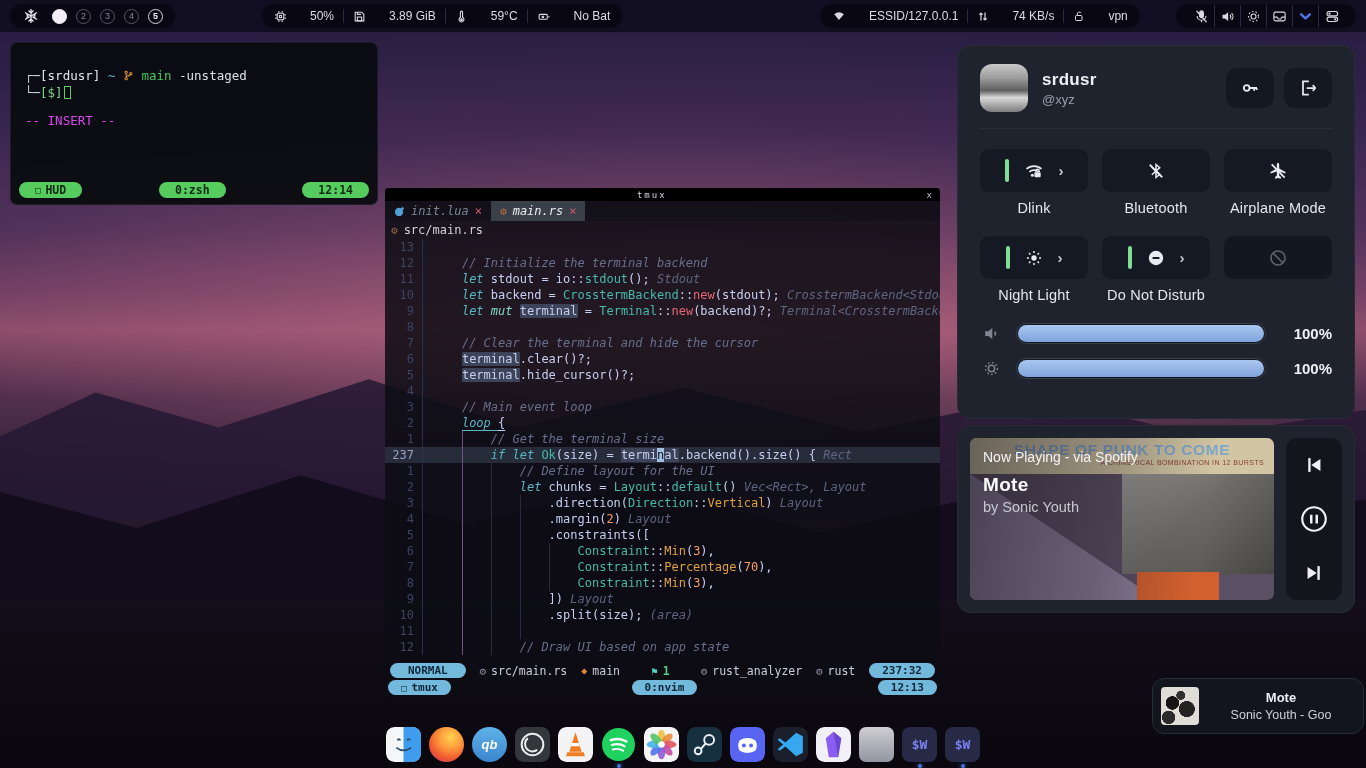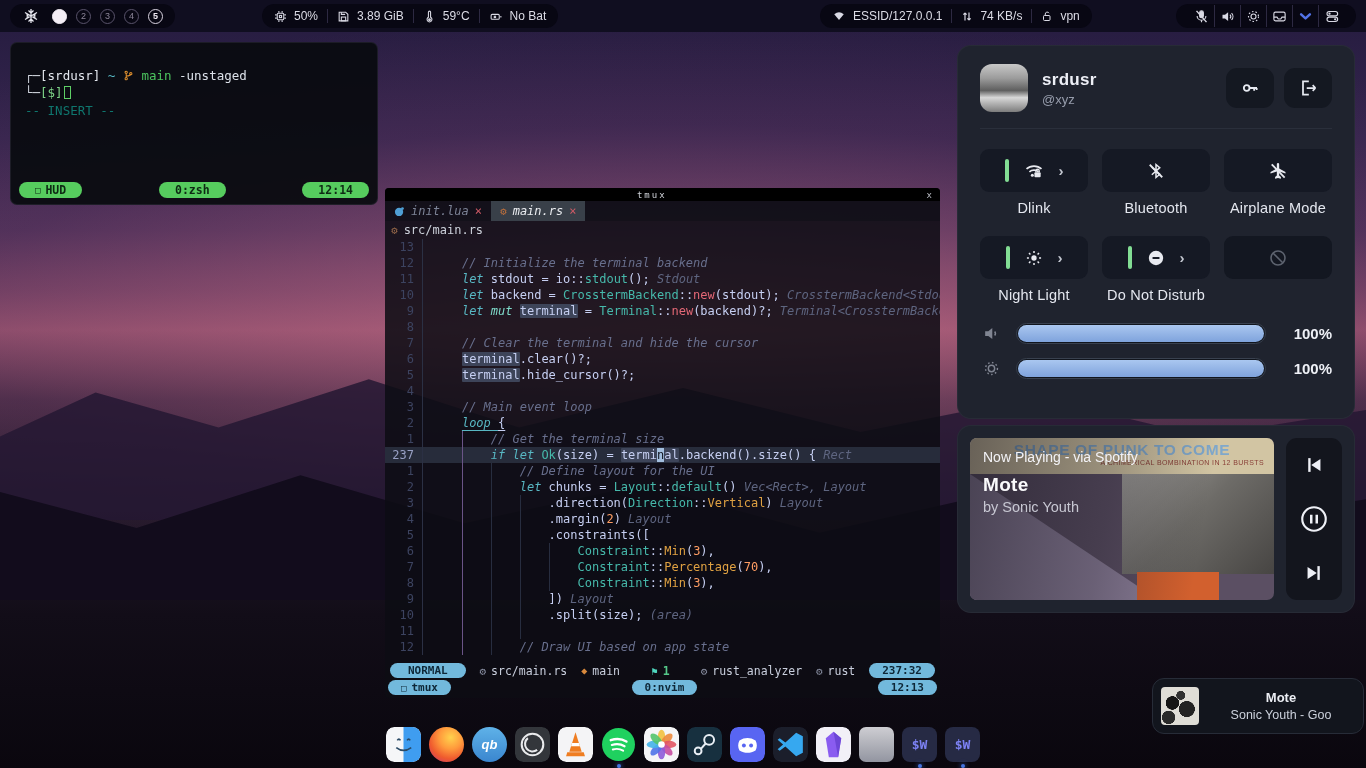--- a/index.html
+++ b/index.html
@@ -18,37 +18,37 @@
   .ic{color:#d9d9e4}
 
   
   .topbar{position:absolute;top:0;left:0;width:100%;height:32px;background:#100e20}
   .tb-pill{position:absolute;top:4px;height:24px;border-radius:12px;background:#080713;display:flex;align-items:center;padding:0 12px;gap:8px;color:#dcdce6;font-size:12px}
   .tb-left{left:10px;gap:12px}
   .tb-stats{left:262px}
   .tb-clock{left:50%;transform:translateX(-50%);font-weight:bold;font-size:12.5px;color:#f4f4f8;letter-spacing:.3px}
   .tb-net{left:820px}
   .tb-icons{right:10px;gap:0}
-  .stat{display:flex;align-items:center;gap:7px;white-space:nowrap}
+  .stat{display:flex;align-items:center;gap:23px;white-space:nowrap}
   .stat+.stat{border-left:1px solid #2d2942;padding-left:9px;margin-left:1px}
   .tbi{display:flex;align-items:center;justify-content:center;width:26px;height:22px}
   .tbi+.tbi{border-left:1px solid #2d2942}
   .workspaces{display:flex;align-items:center;gap:9px}
   .ws{width:15px;height:15px;border-radius:50%;border:1.5px solid #59536b;color:#8d8699;font-size:9px;display:flex;align-items:center;justify-content:center;cursor:pointer}
   .ws.active{background:#f4eef6;border-color:#f4eef6}
   .ws.occupied{border-color:#d9d3e0;color:#efe9f2;font-weight:bold}
 
   
   .terminal{position:absolute;left:10px;top:42px;width:368px;height:163px;background:rgba(9,11,15,.93);border-radius:7px;border:1px solid rgba(80,80,100,.25);font-family:"DejaVu Sans Mono",monospace;font-size:12.5px;color:#d6dae2}
   .term-body{padding:24px 14px 0 14px;line-height:17px}
   .t-user{color:#e3e7ee}.t-path{color:#56b6c2}.t-branch{color:#4cc45e}.t-gst{color:#dbe0e8}
   .t-conn{color:#cfd4dc}
   .t-dollar{color:#7ed488}
   .term-cursor{display:inline-block;width:7px;height:13px;border:1px solid #5ecf66;vertical-align:-2px;margin-left:1px}
-  .term-mode{color:#0f766e;margin-top:1px}
+  .term-mode{color:#d946ef;margin-top:11px}
   .term-status{position:absolute;left:8px;right:8px;bottom:6px;display:flex;justify-content:space-between}
   .pill-g{background:#56cc5e;color:#0e2a14;font-weight:bold;font-size:11.5px;border-radius:9px;padding:1px 16px;display:flex;align-items:center;gap:5px}
 
   
   .editor{position:absolute;left:385px;top:188px;width:555px;height:510px;background:rgba(13,13,20,.86);border-radius:4px;display:flex;flex-direction:column;font-family:"DejaVu Sans Mono",monospace;overflow:hidden}
   .tmux-title{height:13px;background:#000;display:flex;align-items:center;color:#cfd2d8;font-size:9px}
   .tmux-title .tt{flex:1;text-align:center;letter-spacing:2px}
   .tmux-title .tx{padding:0 8px;color:#b9bcc4;cursor:pointer}
   .tabline{height:20px;display:flex;align-items:stretch;background:rgba(14,15,22,.55);font-size:12px;font-style:italic}
   .tab{display:flex;align-items:center;gap:6px;padding:0 9px;color:#7c8396;cursor:pointer}

